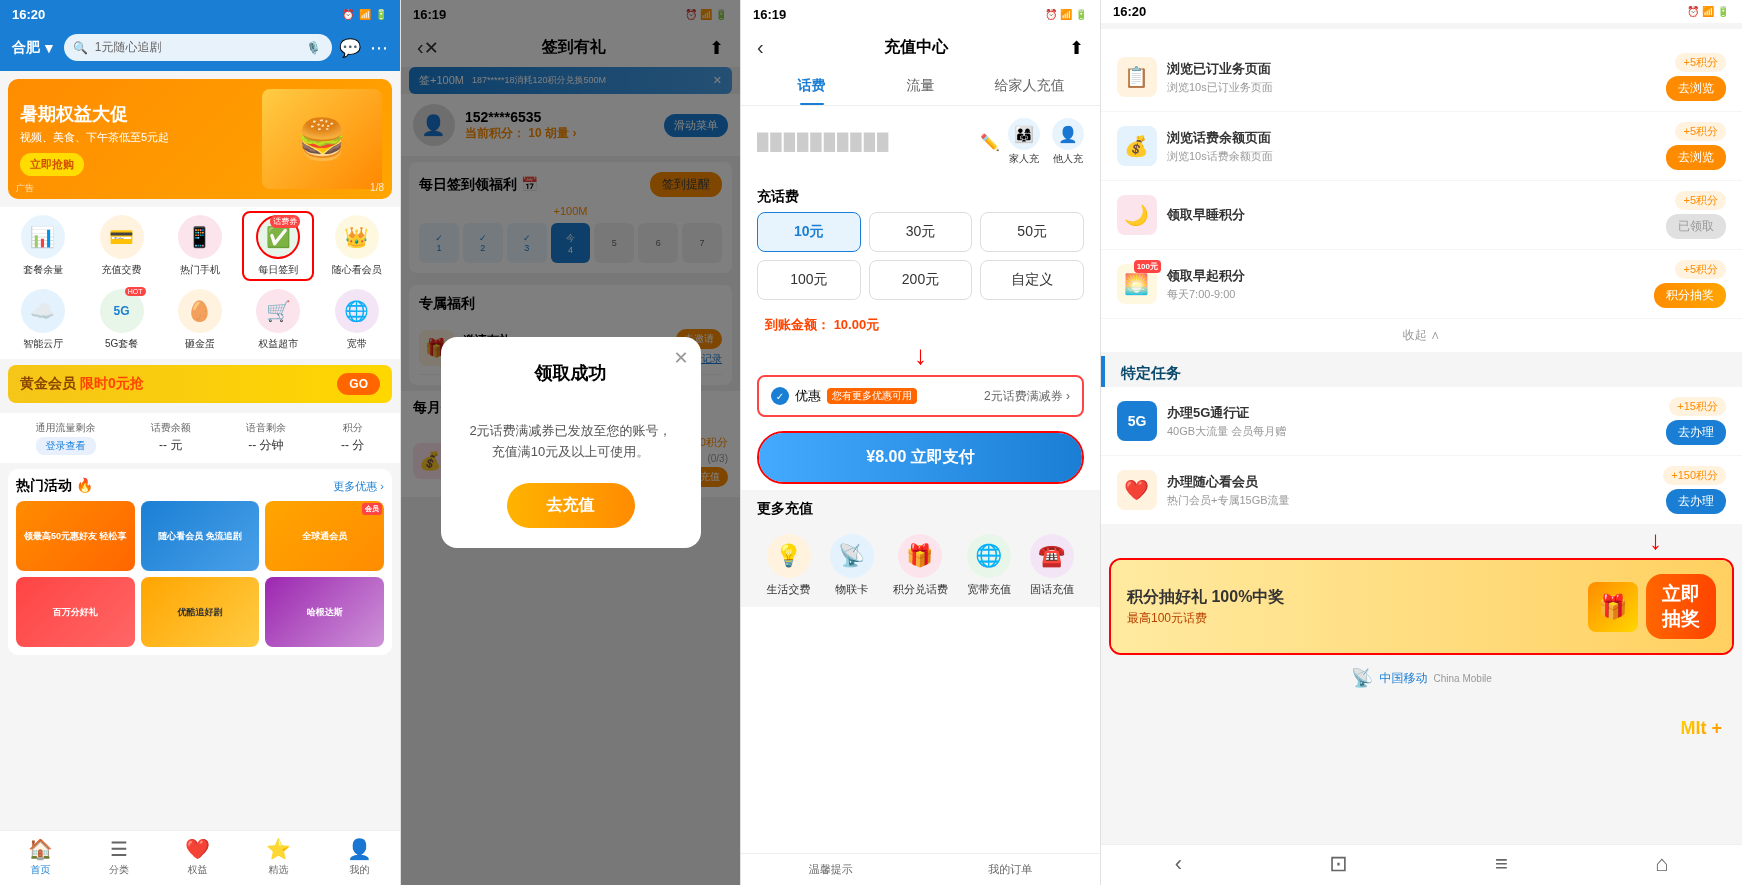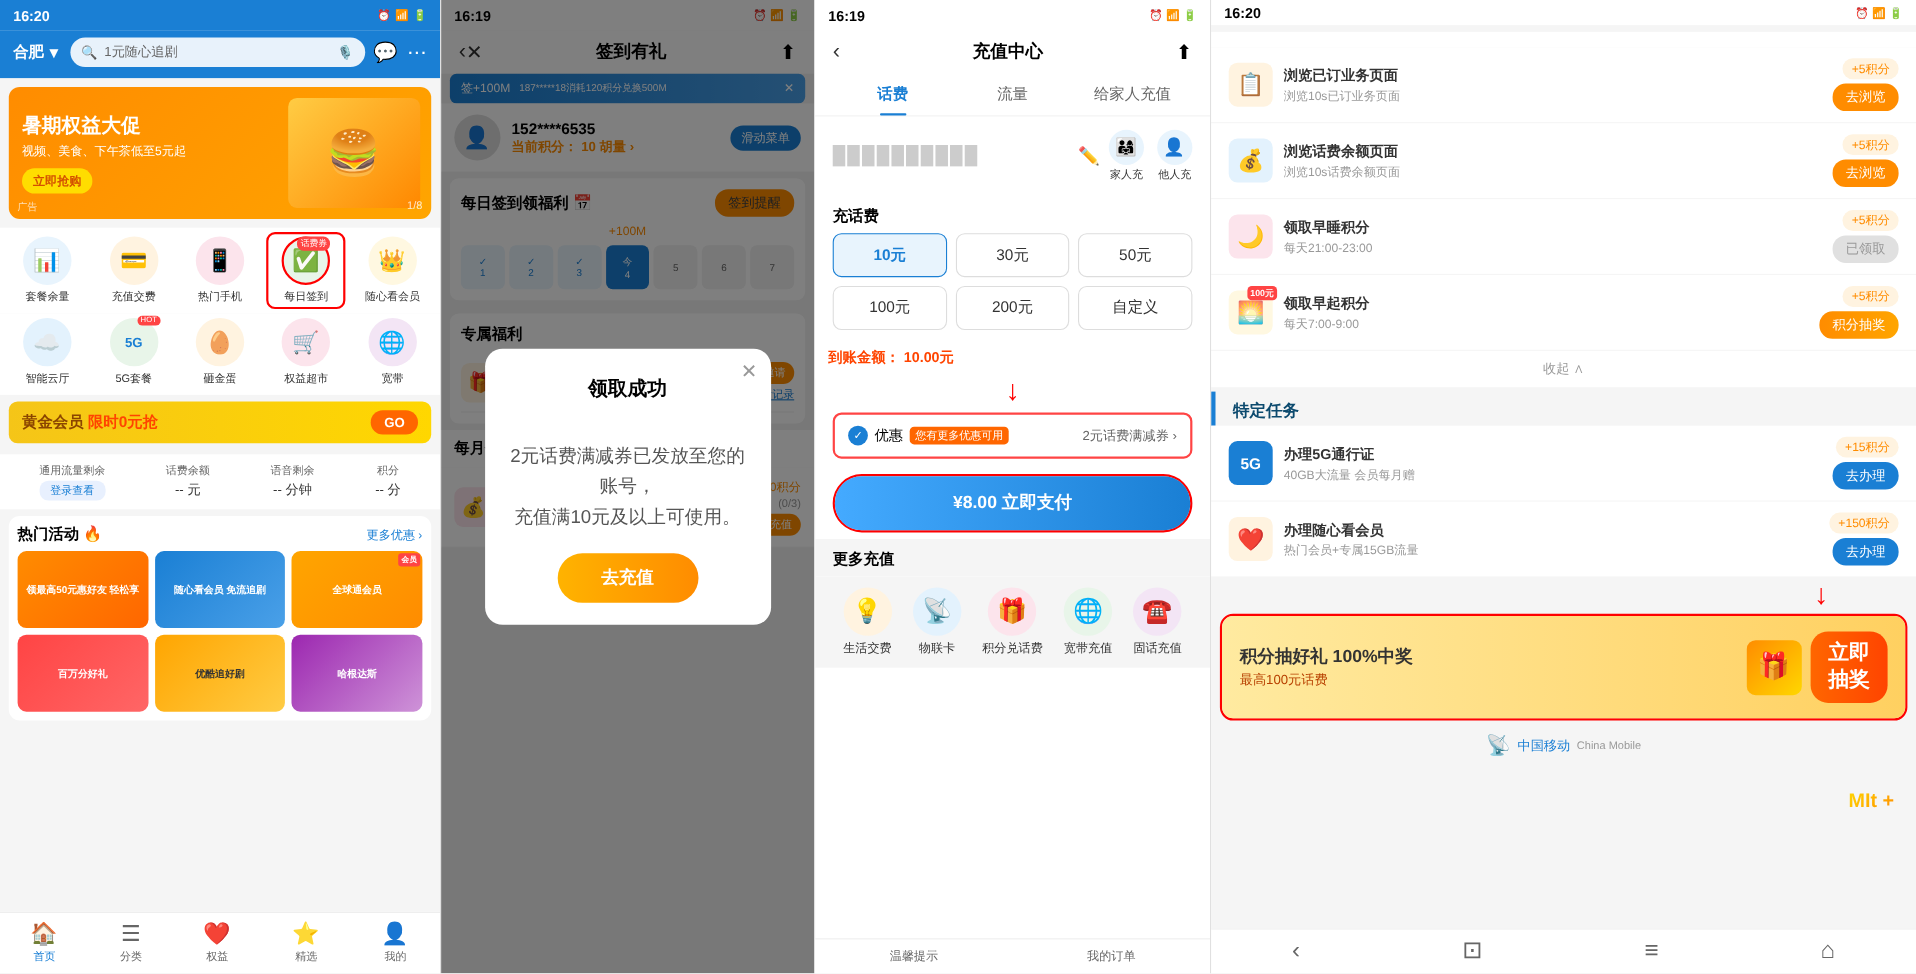--- a/index.html
+++ b/index.html
@@ -368,21 +368,21 @@
       text-align: center;
     }
     .p2-modal-close {
       position: absolute;
       top: 10px;
       right: 12px;
       font-size: 18px;
       color: #999;
     }
     .p2-modal-title { font-size: 18px; font-weight: 700; margin-bottom: 12px; }
-    .p2-modal-desc { font-size: 17px; color: #555; line-height: 1.6; margin-bottom: 20px; margin-top: 36px; }
+    .p2-modal-desc { font-size: 13px; color: #555; line-height: 1.6; margin-bottom: 20px; margin-top: 36px; }
     .p2-modal-btn {
       background: linear-gradient(90deg, #ffb300, #ff8c00);
       color: #fff;
       border-radius: 24px;
       padding: 12px 40px;
       font-size: 16px;
       font-weight: 700;
       display: inline-block;
     }
 
@@ -522,21 +522,21 @@
     }
     .p3-amount-btn.selected {
       border-color: #1a7fd4;
       background: #e8f4fd;
       color: #1a7fd4;
       font-weight: 700;
     }
 
     .p3-total-row {
       background: #fff;
-      padding: 6px 12px 10px;
+      padding: 6px 24px 10px;
       font-size: 13px;
       color: #333;
     }
     .p3-total-row span { color: #ff4400; font-weight: 700; }
 
     .p3-coupon-box {
       margin: 8px 16px;
       border: 2px solid #ff4444;
       border-radius: 8px;
       background: #fff;
@@ -1173,21 +1173,20 @@
       <div class="p4-task-right">
         <span class="p4-points-badge">+5积分</span>
         <div class="p4-go-btn">去浏览</div>
       </div>
     </div>
 
     <div class="p4-task-card">
       <div class="p4-task-icon-box" style="background:#fce4ec">🌙</div>
       <div class="p4-task-info">
         <div class="p4-task-name">领取早睡积分</div>
-        <div class="p4-task-sub">每天21:00-23:00</div>
       </div>
       <div class="p4-task-right">
         <span class="p4-points-badge">+5积分</span>
         <div class="p4-go-btn gray">已领取</div>
       </div>
     </div>
 
     <div class="p4-task-card" style="position:relative;">
       <div class="p4-task-icon-box" style="background:#fff8e1;position:relative">
         🌅

